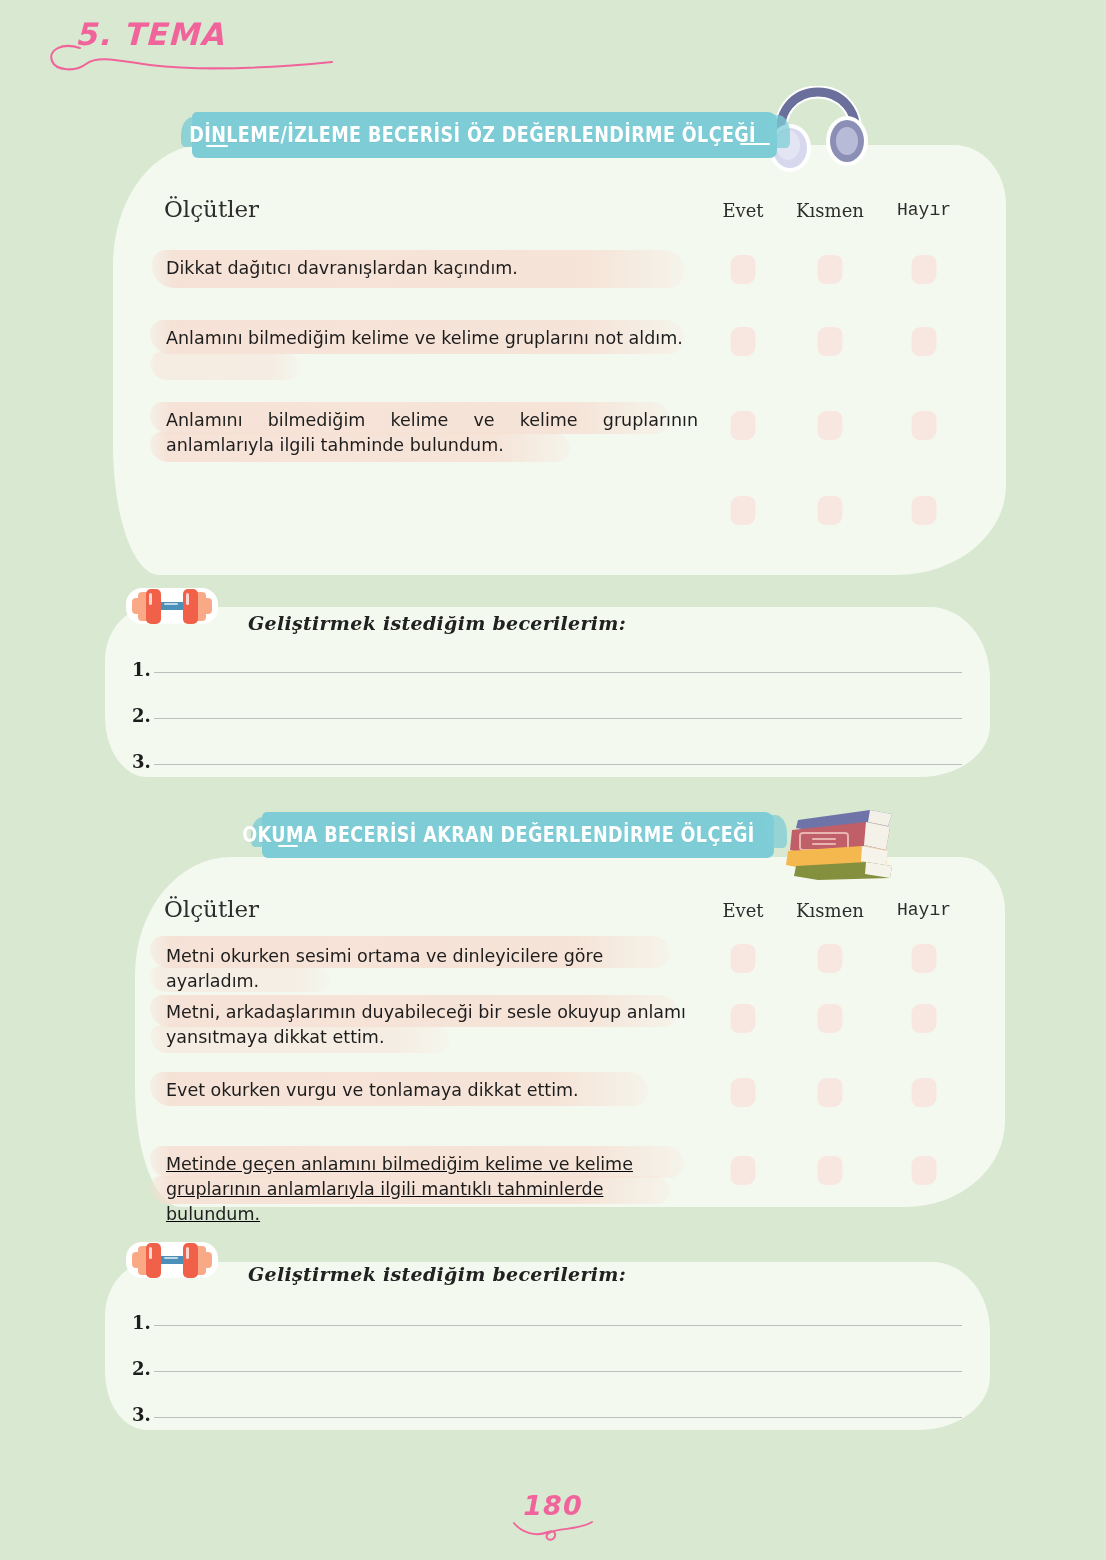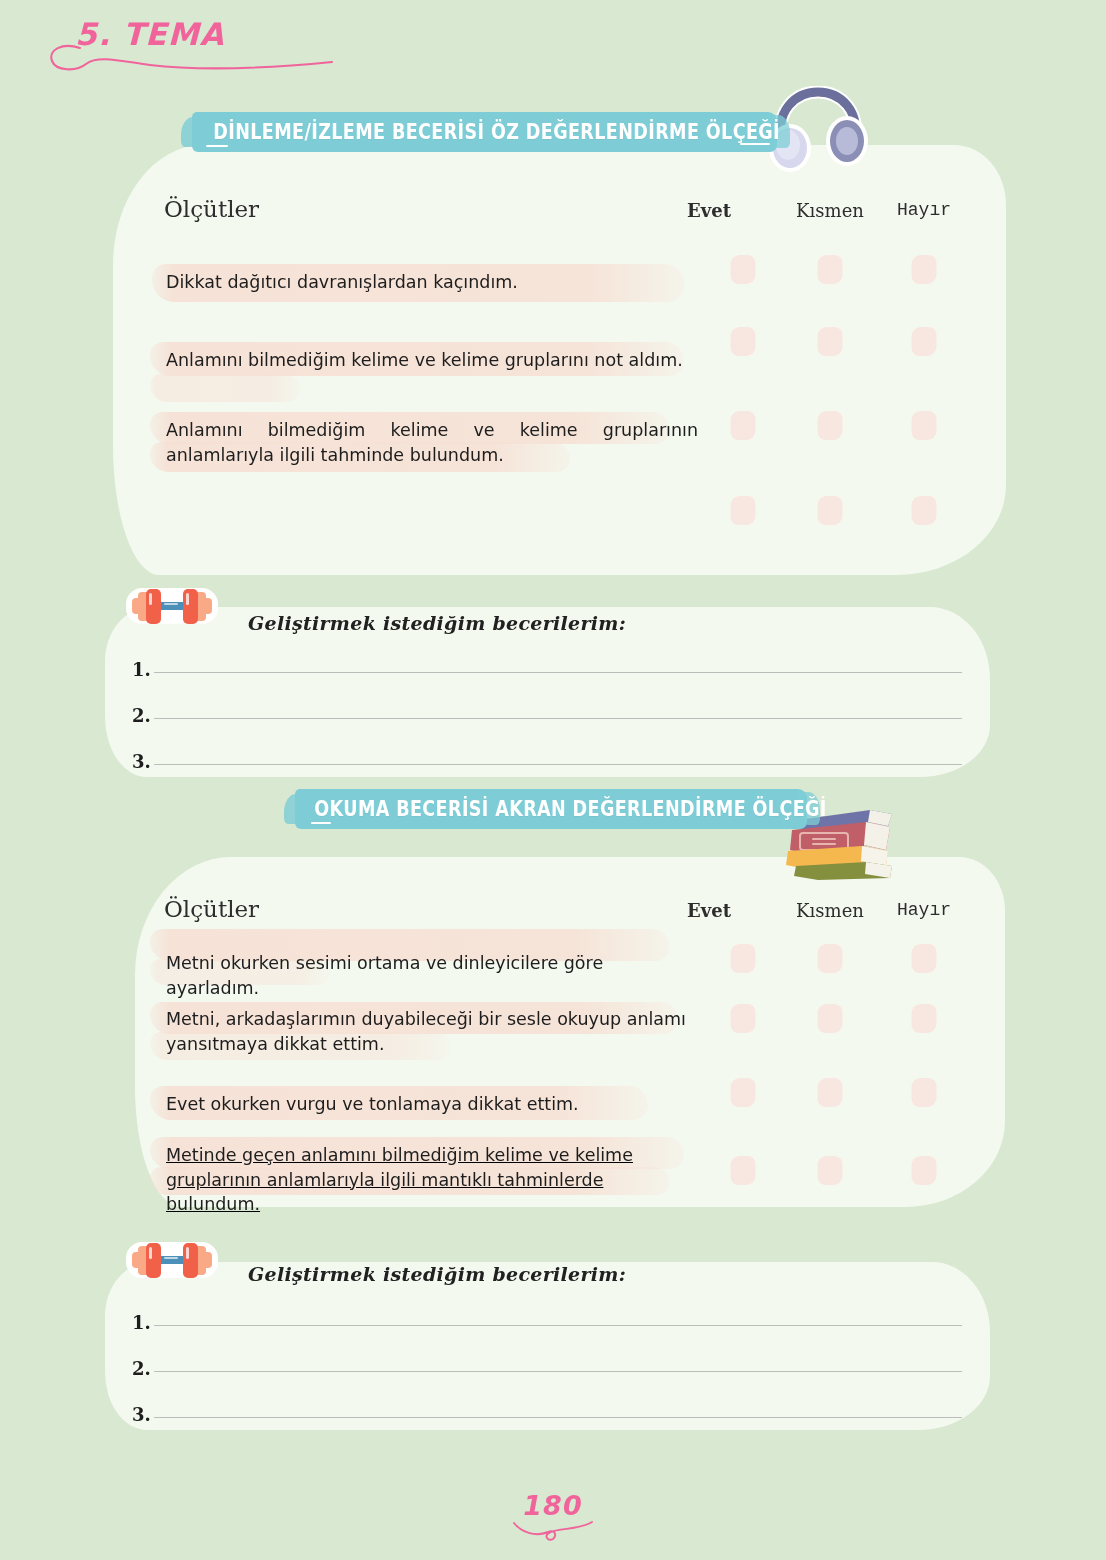--- a/index.html
+++ b/index.html
@@ -65,24 +65,24 @@
     left: 105px;
     top: 1262px;
     width: 885px;
     height: 168px;
     border-radius: 46px 58px 72px 42px / 54px 70px 54px 58px;
   }
 
   
   .banner {
     position: absolute;
-    height: 40px;
+    height: 46px;
     display: flex;
     align-items: center;
-    justify-content: flex-start;
+    justify-content: flex-end;
   }
   .banner-brush {
     position: absolute;
     left: 0; top: 0;
     width: 100%; height: 100%;
     background: #7ecdd6;
     border-radius: 5px 9px 7px 6px;
   }
   .banner-brush::before {
     content: "";
@@ -108,21 +108,21 @@
     color: #ffffff;
     font-size: 21px;
     font-weight: bold;
     letter-spacing: 0.4px;
     font-family: "DejaVu Sans Condensed", "Liberation Sans Narrow", "Liberation Sans", sans-serif;
     transform: scaleX(0.93);
     white-space: nowrap;
     text-shadow: 0 1px 0 rgba(0,0,0,0.04);
   }
   #banner-listening { left: 192px; top: 112px; width: 585px; }
-  #banner-reading   { left: 262px; top: 789px; width: 512px; margin-left: 33px; }
+  #banner-reading   { left: 262px; top: 812px; width: 512px; }
 
   .banner-underline {
     position: absolute;
     z-index: 4;
     height: 2px;
     background: #ffffff;
     border-radius: 2px;
   }
 
   
@@ -151,28 +151,28 @@
   .th-col {
     position: absolute;
     top: 4px;
     font-size: 18px;
     color: #2d2d2d;
     font-family: "DejaVu Serif", serif;
     text-align: center;
     transform: translateX(-50%);
     white-space: nowrap;
   }
-  .th-col.c0 { left: 559px; font-weight: bold; }
+  .th-col.c0 { left: 593px; }
   .th-col.c1 { left: 680px; }
   .th-col.c2 { left: 774px; font-family: Liberation Mono, monospace; }
 
   .row {
     position: relative;
     display: flex;
-    align-items: center;
+    align-items: flex-start;
   }
   .row-text-wrap {
     position: relative;
     width: 548px;
     padding: 4px 0 4px 16px;
   }
   .brush-hl {
     position: absolute;
     left: 0;
     background: linear-gradient(90deg,
@@ -419,21 +419,21 @@
 
 <div class="table" id="table-reading">
   <div class="thead">
     <div class="th-criteria">Ölçütler</div>
     <div class="th-col c0">Evet</div>
     <div class="th-col c1">Kısmen</div>
     <div class="th-col c2">Hayır</div>
   </div>
 
   <div class="row" style="height:62px;">
-    <div class="row-text-wrap" style="padding-top:22px;">
+    <div class="row-text-wrap" style="padding-top:8px;">
       <div class="brush-hl" style="left:0px; top:0px; width:520px; height:32px;"></div>
       <div class="brush-hl" style="left:0px; top:30px; width:180px; height:26px; opacity:.5;"></div>
       <div class="row-text nojustify">Metni okurken sesimi ortama ve dinleyicilere göre ayarladım.</div>
     </div>
     <div class="checks">
       <div class="chk c0" style="top:8px;"></div>
       <div class="chk c1" style="top:8px;"></div>
       <div class="chk c2" style="top:8px;"></div>
     </div>
   </div>

